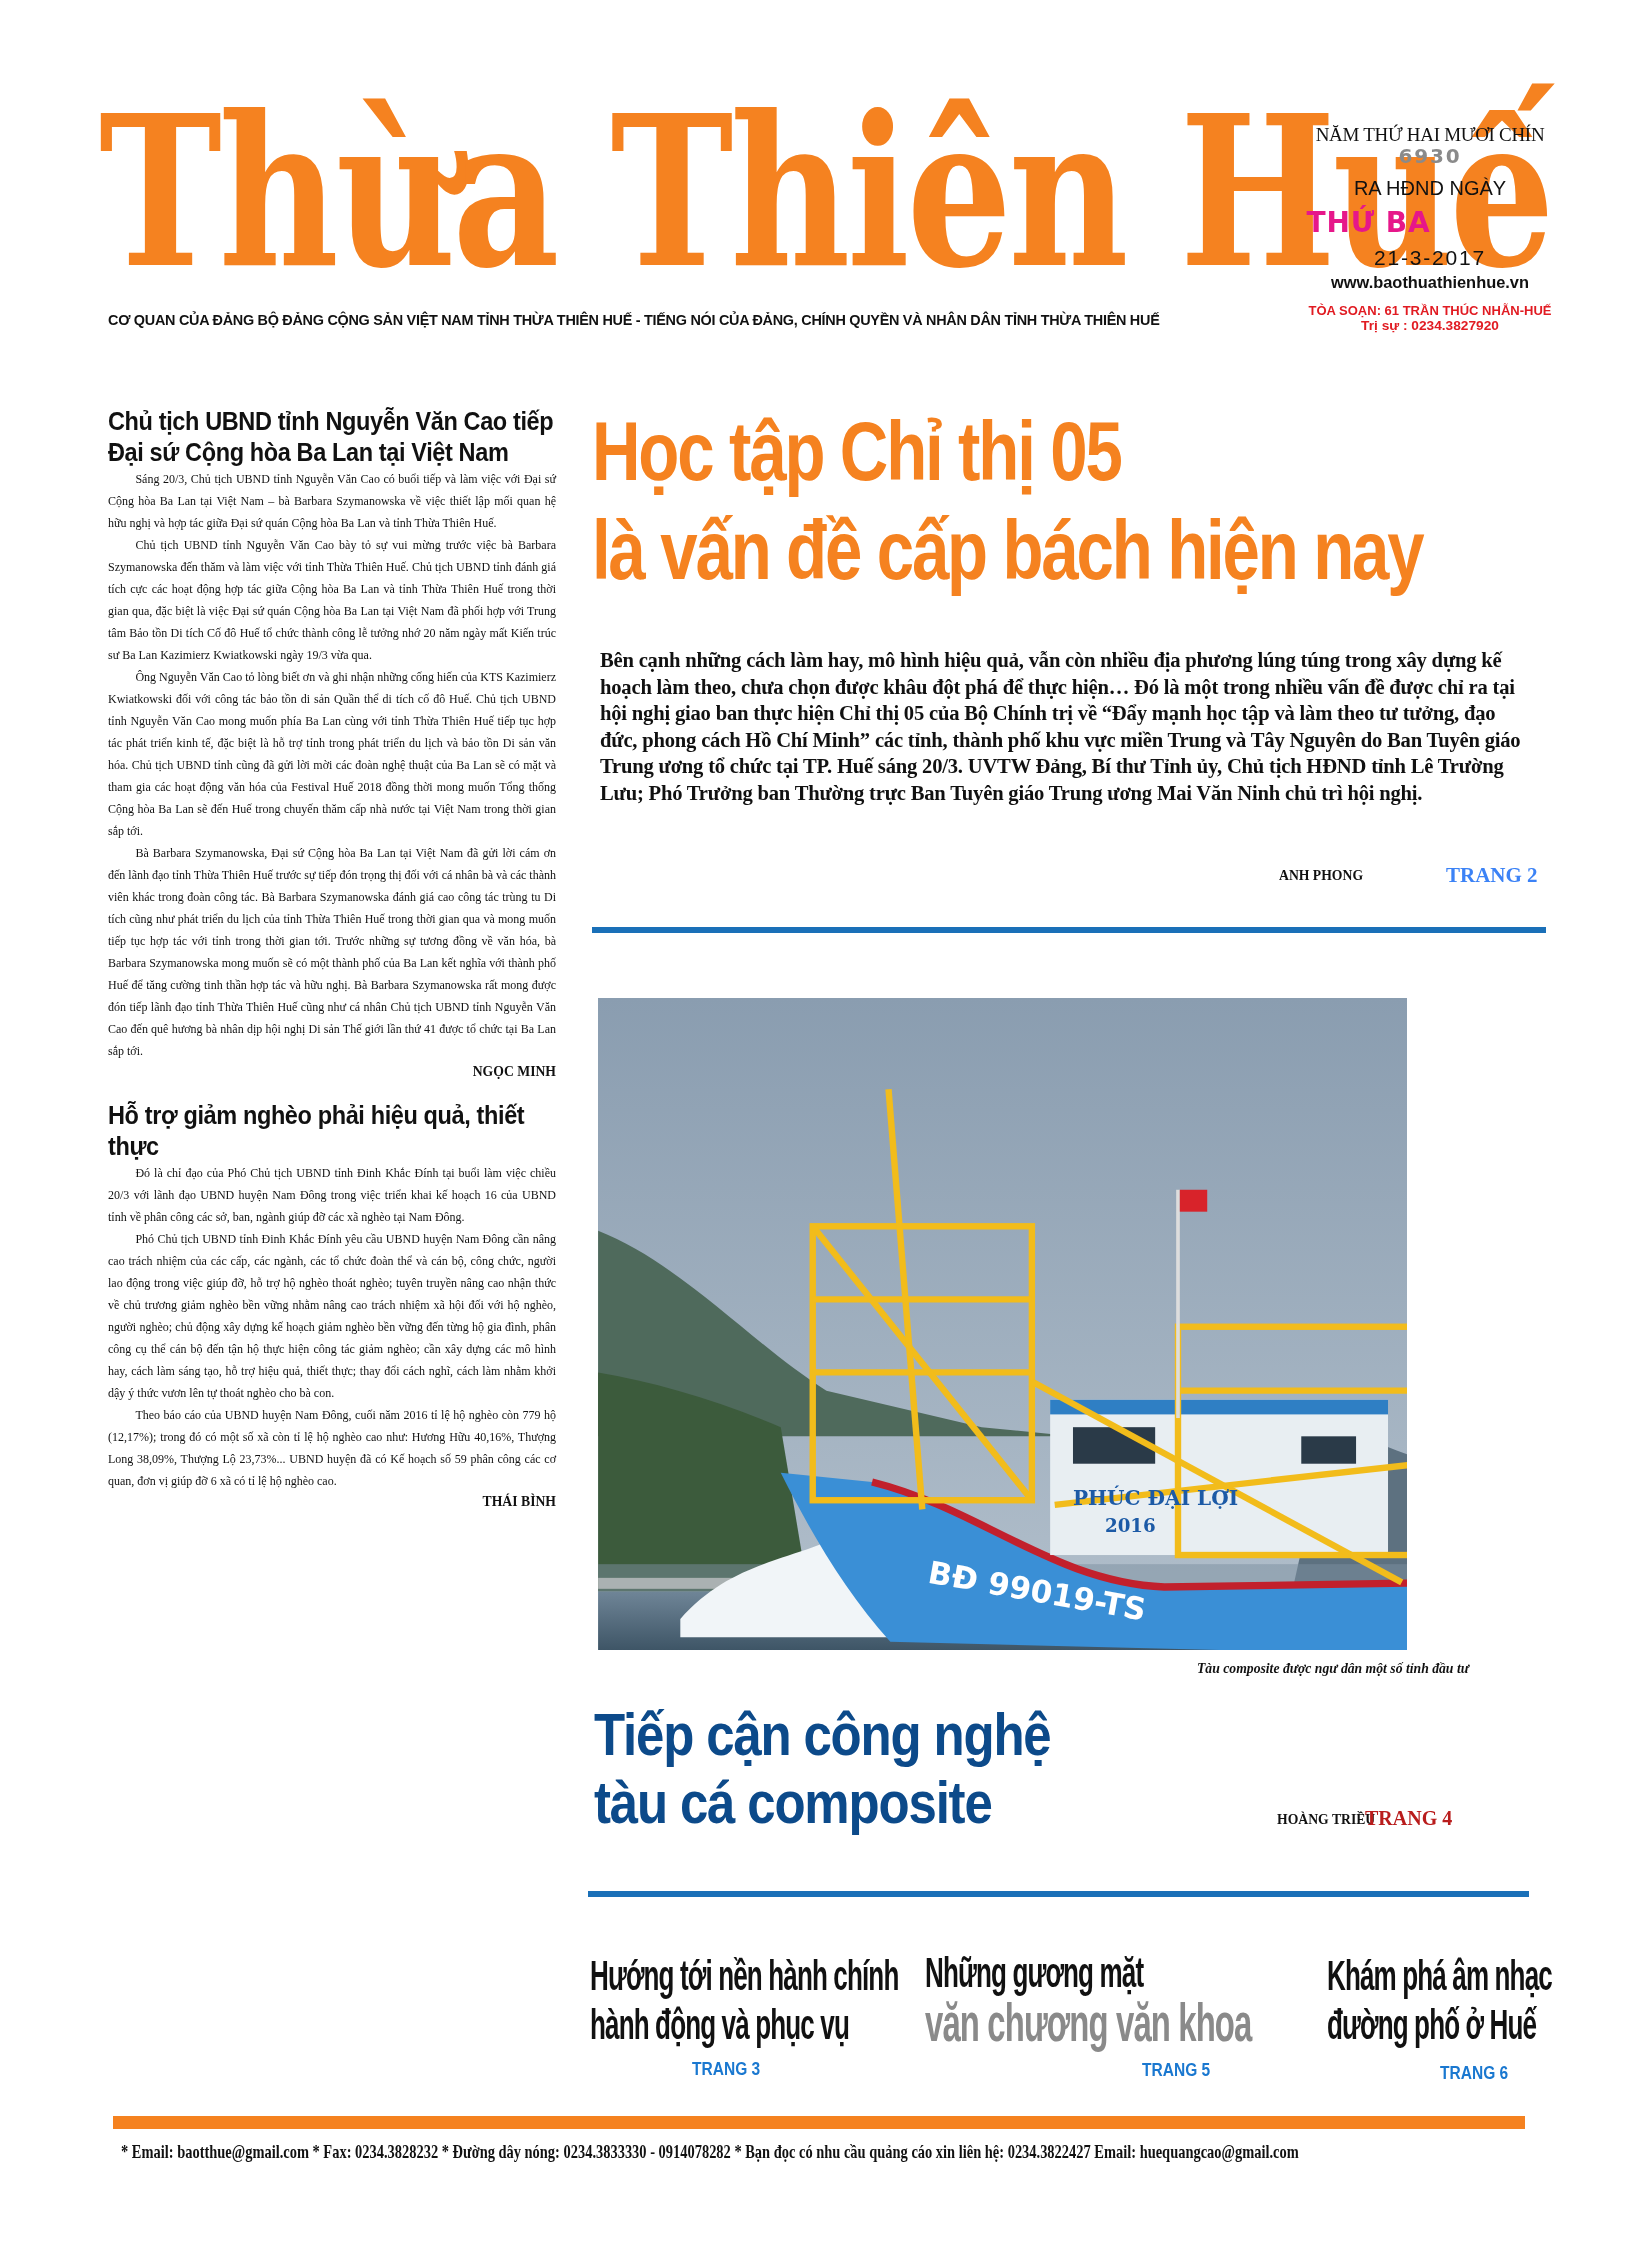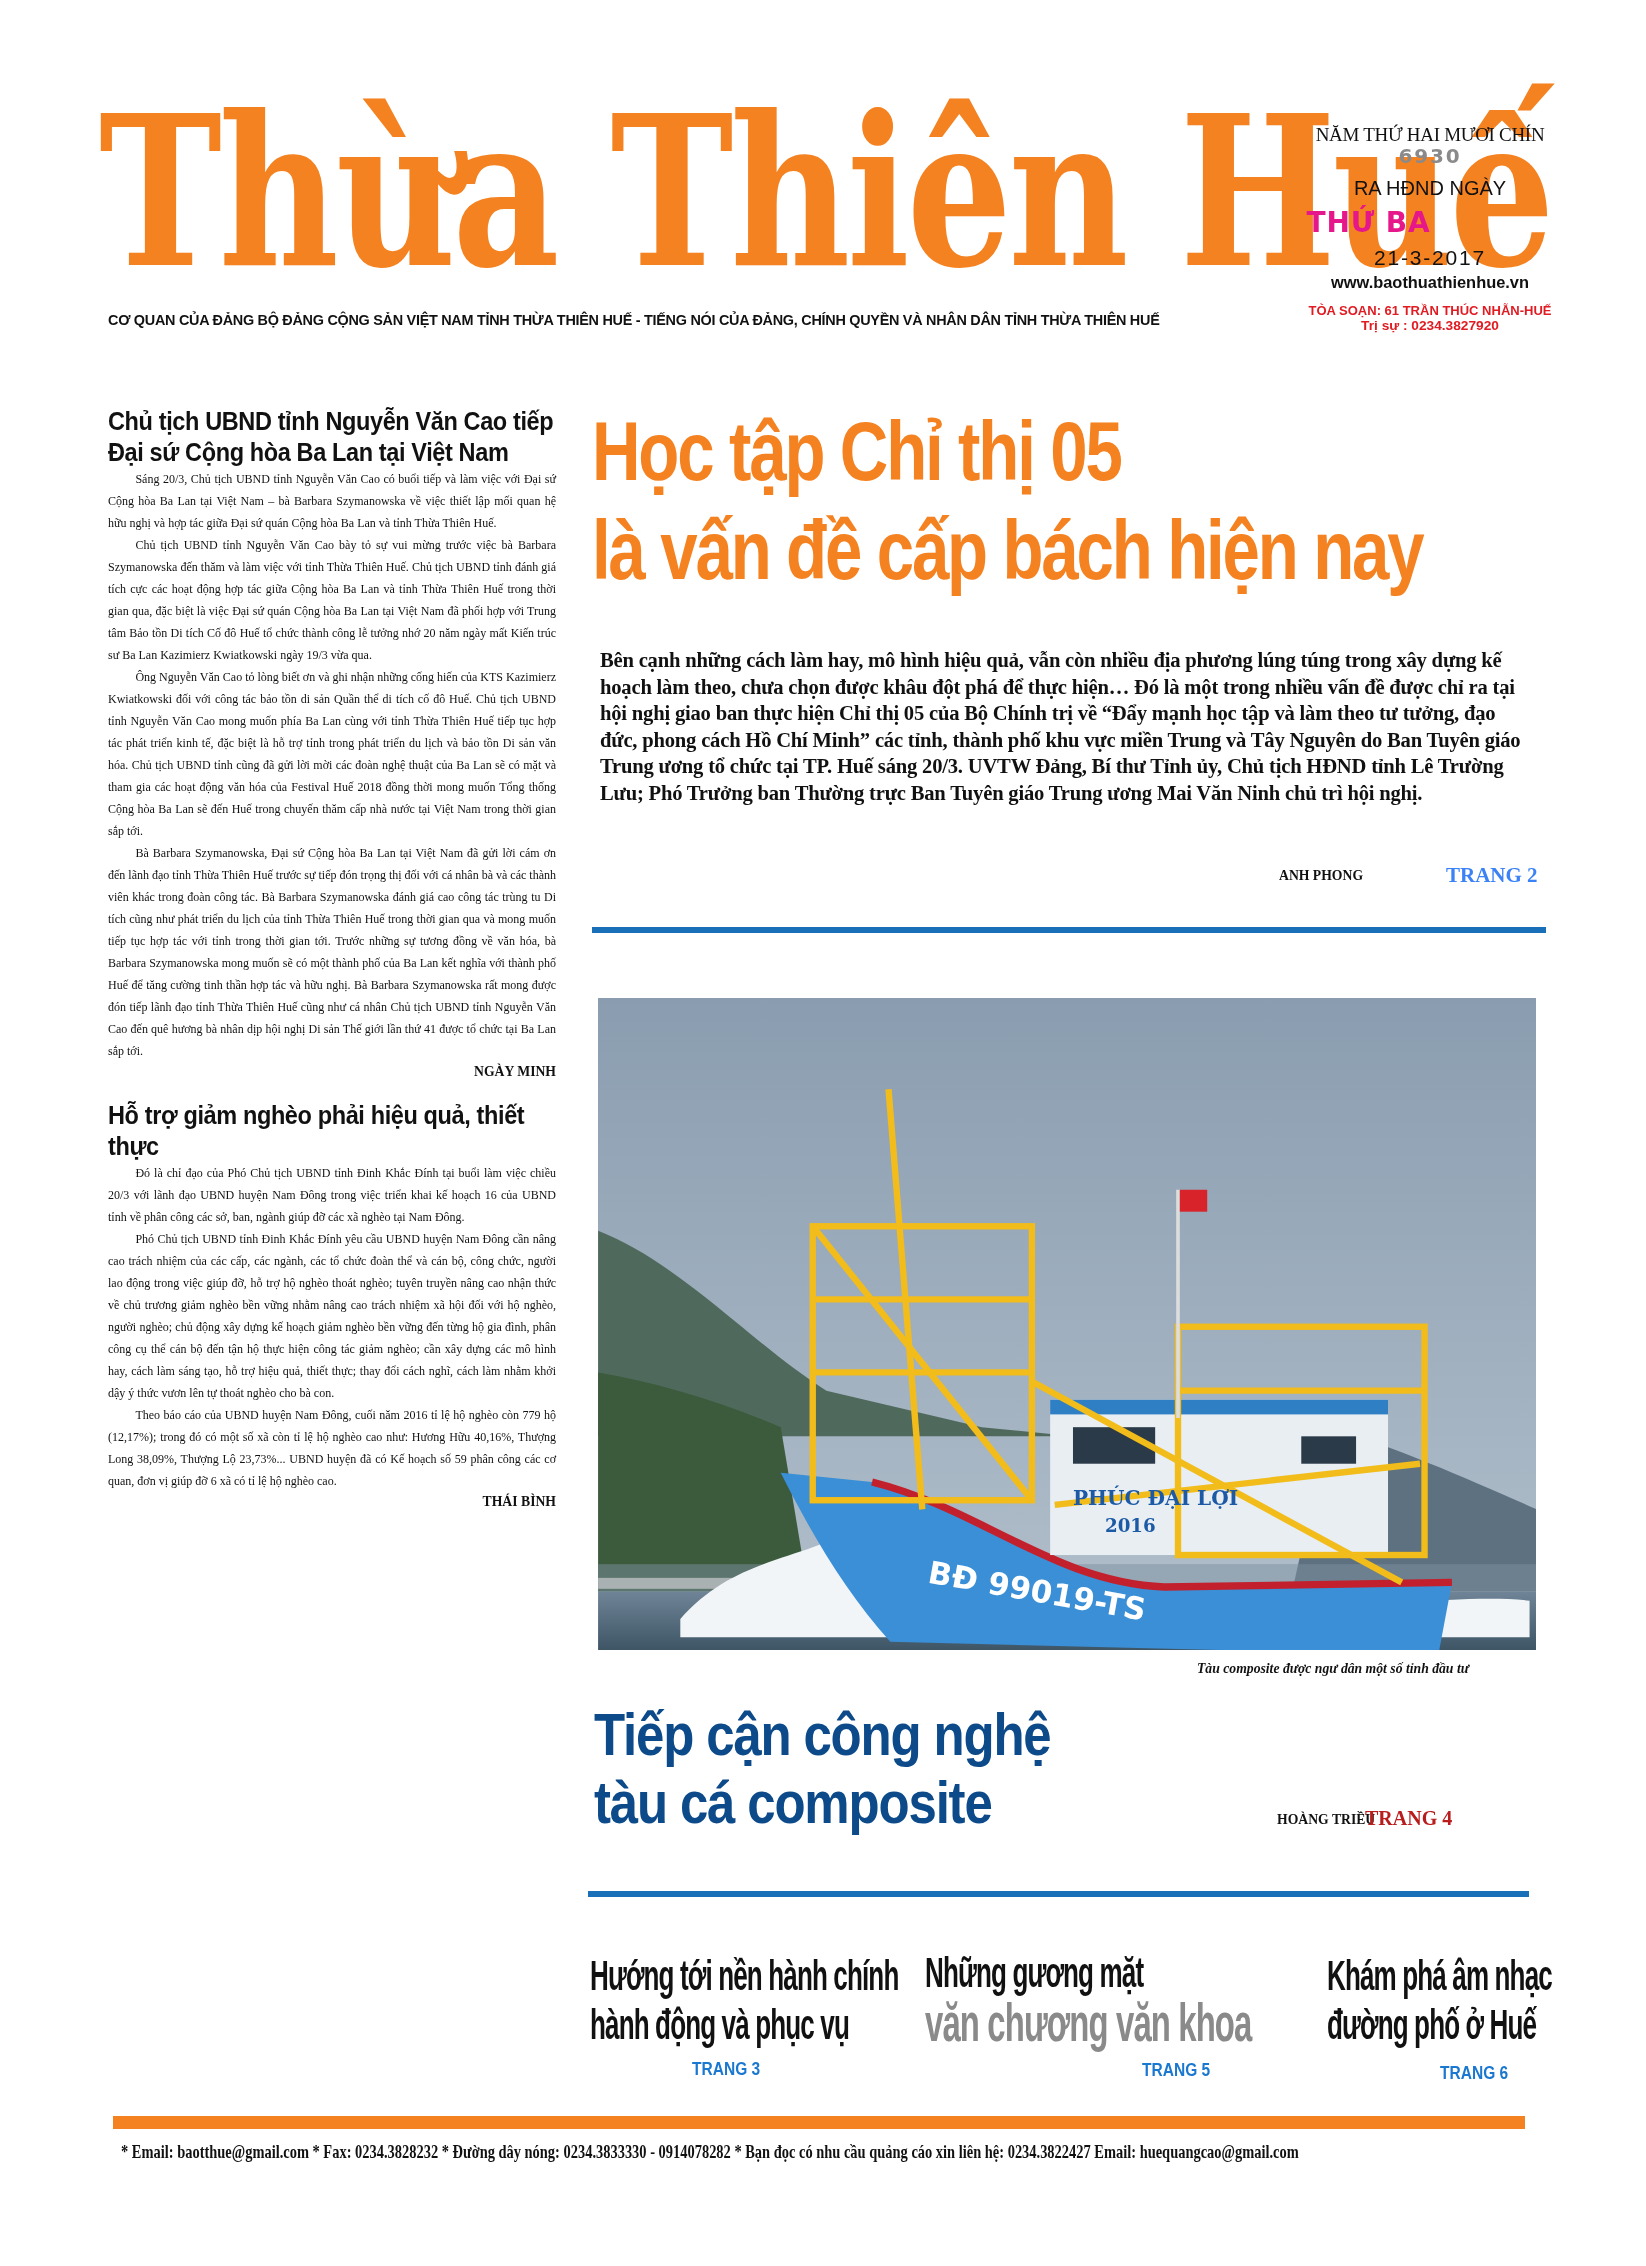--- a/index.html
+++ b/index.html
@@ -55,21 +55,21 @@
     left: 600px; top: 647px; width: 932px;
     font-family: "Liberation Serif", serif; font-weight: bold;
     font-size: 20.6px; line-height: 26.5px; letter-spacing: -0.2px;
   }
   .lead-credit { left: 1279px; top: 868px; font-family: "Liberation Serif", serif; font-weight: bold; font-size: 13.7px; }
   .lead-page { left: 1446px; top: 863px; font-family: Liberation Serif, serif; font-weight: bold; color: #3b82f6; font-size: 21px; }
 
   .blue-rule { background: #1a70b8; height: 5.5px; }
 
   
-  .photo { left: 598px; top: 998px; width: 938px; height: 652px; overflow: hidden; background: #8fa3b6; }
+  .photo { left: 598px; top: 998px; width: 809px; height: 652px; overflow: hidden; background: #8fa3b6; }
   .caption { left: 1197px; top: 1661px; font-family: "Liberation Serif", serif; font-style: italic; font-weight: bold; font-size: 13.7px; }
 
   
   .feature-headline {
     left: 594px; top: 1701px; width: 914px;
     font-family: "Liberation Sans", sans-serif; font-weight: bold;
     color: #0c4a8a; font-size: 60px; line-height: 68px; letter-spacing: -1.4px;
     transform: scaleX(0.85); transform-origin: left top; white-space: nowrap;
   }
   .feature-credit { left: 1277px; top: 1812px; font-family: "Liberation Serif", serif; font-weight: bold; font-size: 13.7px; text-align: center; }
@@ -110,21 +110,21 @@
 </div>
 
 <div class="abs left-col">
   <div class="side-headline">Chủ tịch UBND tỉnh Nguyễn Văn Cao tiếp Đại sứ Cộng hòa Ba Lan tại Việt Nam</div>
   <div class="side-body">
     <p>Sáng 20/3, Chủ tịch UBND tỉnh Nguyễn Văn Cao có buổi tiếp và làm việc với Đại sứ Cộng hòa Ba Lan tại Việt Nam – bà Barbara Szymanowska về việc thiết lập mối quan hệ hữu nghị và hợp tác giữa Đại sứ quán Cộng hòa Ba Lan và tỉnh Thừa Thiên Huế.</p>
     <p>Chủ tịch UBND tỉnh Nguyễn Văn Cao bày tỏ sự vui mừng trước việc bà Barbara Szymanowska đến thăm và làm việc với tỉnh Thừa Thiên Huế. Chủ tịch UBND tỉnh đánh giá tích cực các hoạt động hợp tác giữa Cộng hòa Ba Lan và tỉnh Thừa Thiên Huế trong thời gian qua, đặc biệt là việc Đại sứ quán Cộng hòa Ba Lan tại Việt Nam đã phối hợp với Trung tâm Bảo tồn Di tích Cố đô Huế tổ chức thành công lễ tưởng nhớ 20 năm ngày mất Kiến trúc sư Ba Lan Kazimierz Kwiatkowski ngày 19/3 vừa qua.</p>
     <p>Ông Nguyễn Văn Cao tỏ lòng  biết ơn và ghi nhận những cống hiến của KTS Kazimierz Kwiatkowski đối với công tác bảo tồn di sản Quần thể di tích cố đô Huế. Chủ tịch UBND tỉnh Nguyễn Văn Cao mong muốn phía Ba Lan cùng với tỉnh Thừa Thiên Huế tiếp tục hợp tác phát triển kinh tế, đặc biệt là hỗ trợ tỉnh trong phát triển du lịch và bảo tồn Di sản văn hóa. Chủ tịch UBND tỉnh cũng đã gửi lời mời các đoàn nghệ thuật của Ba Lan sẽ có mặt và tham gia các hoạt động văn hóa của Festival Huế 2018 đồng thời mong muốn Tổng thống Cộng hòa Ba Lan sẽ đến Huế trong chuyến thăm cấp nhà nước tại Việt Nam trong thời gian sắp tới.</p>
     <p>Bà Barbara Szymanowska, Đại sứ Cộng hòa Ba Lan tại Việt Nam đã gửi lời cám ơn đến lãnh đạo tỉnh Thừa Thiên Huế trước sự tiếp đón trọng thị đối với cá nhân bà và các thành viên khác trong đoàn công tác. Bà Barbara Szymanowska đánh giá cao công tác trùng tu Di tích cũng như phát triển du lịch của tỉnh Thừa Thiên Huế trong thời gian qua và mong muốn tiếp tục hợp tác với tỉnh trong thời gian tới. Trước những sự tương đồng về văn hóa, bà Barbara Szymanowska mong muốn sẽ có một thành phố của Ba Lan kết nghĩa với thành phố Huế để tăng cường tinh thần hợp tác và hữu nghị. Bà Barbara Szymanowska rất mong được đón tiếp lãnh đạo tỉnh Thừa Thiên Huế cũng như cá nhân Chủ tịch UBND tỉnh Nguyễn Văn Cao đến quê hương bà nhân dịp hội nghị Di sản Thế giới lần thứ 41 được tổ chức tại Ba Lan sắp tới.</p>
   </div>
-  <div class="byline-right">NGÀY MINH</div>
+  <div class="byline-right">NGỌC MINH</div>
   <div class="section-gap"></div>
   <div class="side-headline">Hỗ trợ giảm nghèo phải hiệu quả, thiết thực</div>
   <div class="side-body">
     <p>Đó là chỉ đạo của Phó Chủ tịch UBND tỉnh Đinh Khắc Đính tại buổi làm việc chiều 20/3 với lãnh đạo UBND huyện Nam Đông trong việc triển khai kế hoạch 16 của UBND tỉnh về phân công các sở, ban, ngành giúp đỡ các xã nghèo tại Nam Đông.</p>
     <p>Phó Chủ tịch UBND tỉnh Đinh Khắc Đính yêu cầu UBND huyện Nam Đông cần nâng cao trách nhiệm của các cấp, các ngành, các tổ chức đoàn thể và cán bộ, công chức, người lao động trong việc giúp đỡ, hỗ trợ hộ nghèo thoát nghèo; tuyên truyền nâng cao nhận thức về chủ trương giảm nghèo bền vững nhằm nâng cao trách nhiệm xã hội đối với hộ nghèo, người nghèo; chủ động xây dựng kế hoạch giảm nghèo bền vững đến từng hộ gia đình, phân công cụ thể cán bộ đến tận hộ thực hiện công tác giảm nghèo; cần xây dựng các mô hình hay, cách làm sáng tạo, hỗ trợ hiệu quả, thiết thực; thay đổi cách nghĩ, cách làm nhằm khởi dậy ý thức vươn lên tự thoát nghèo cho bà con.</p>
     <p>Theo báo cáo của UBND huyện Nam Đông, cuối năm 2016 tỉ lệ hộ nghèo còn 779 hộ (12,17%); trong đó có một số xã còn tỉ lệ hộ nghèo cao như: Hương Hữu 40,16%, Thượng Long 38,09%, Thượng Lộ 23,73%... UBND huyện đã có Kế hoạch số 59 phân công các cơ quan, đơn vị giúp đỡ 6 xã có tỉ lệ hộ nghèo cao.</p>
   </div>
   <div class="byline-right">THÁI BÌNH</div>
 </div>
 

